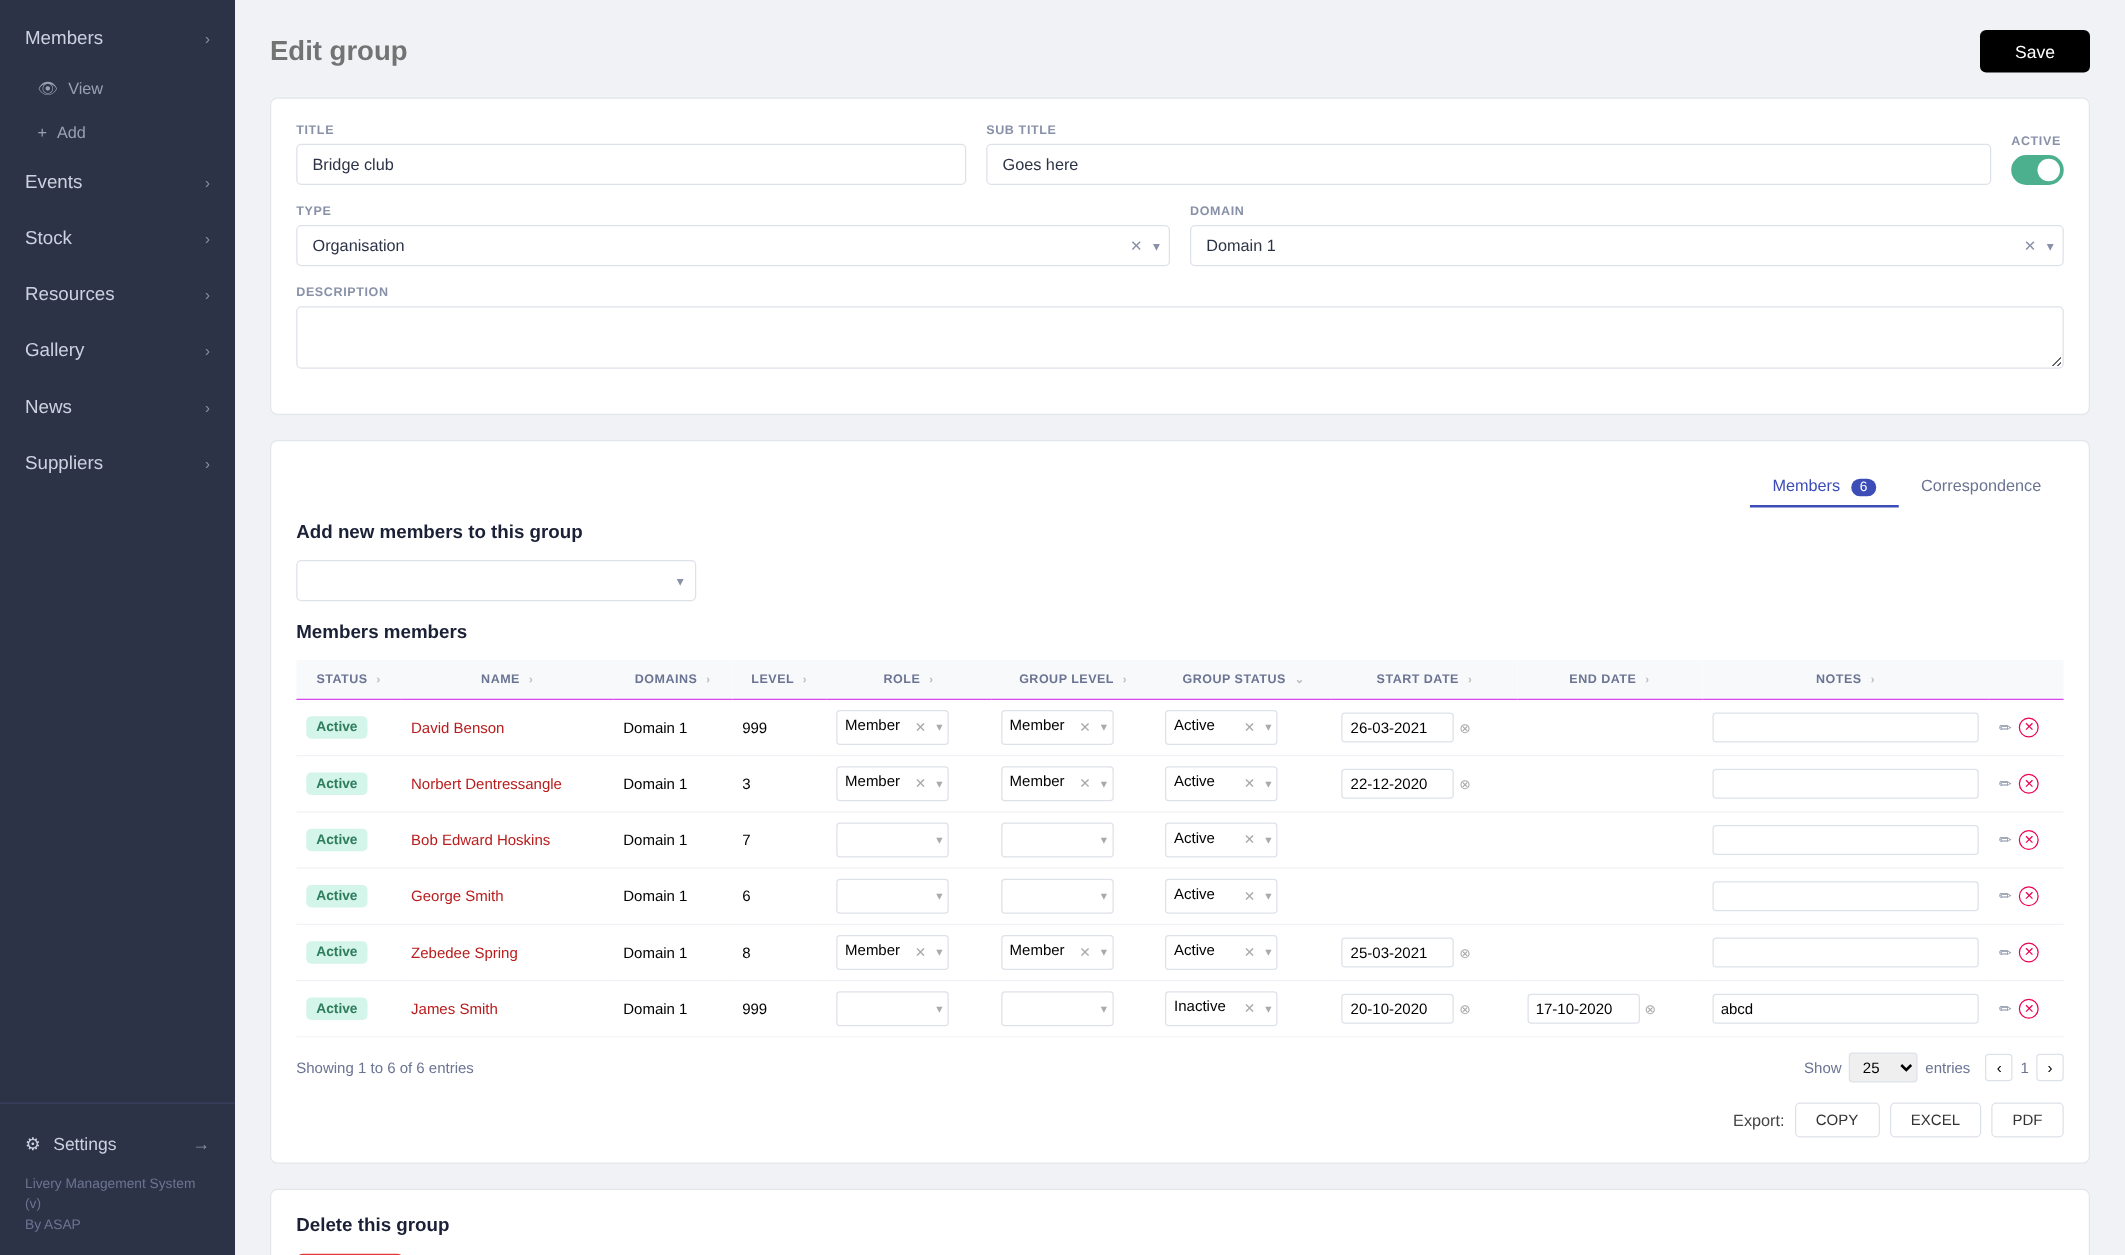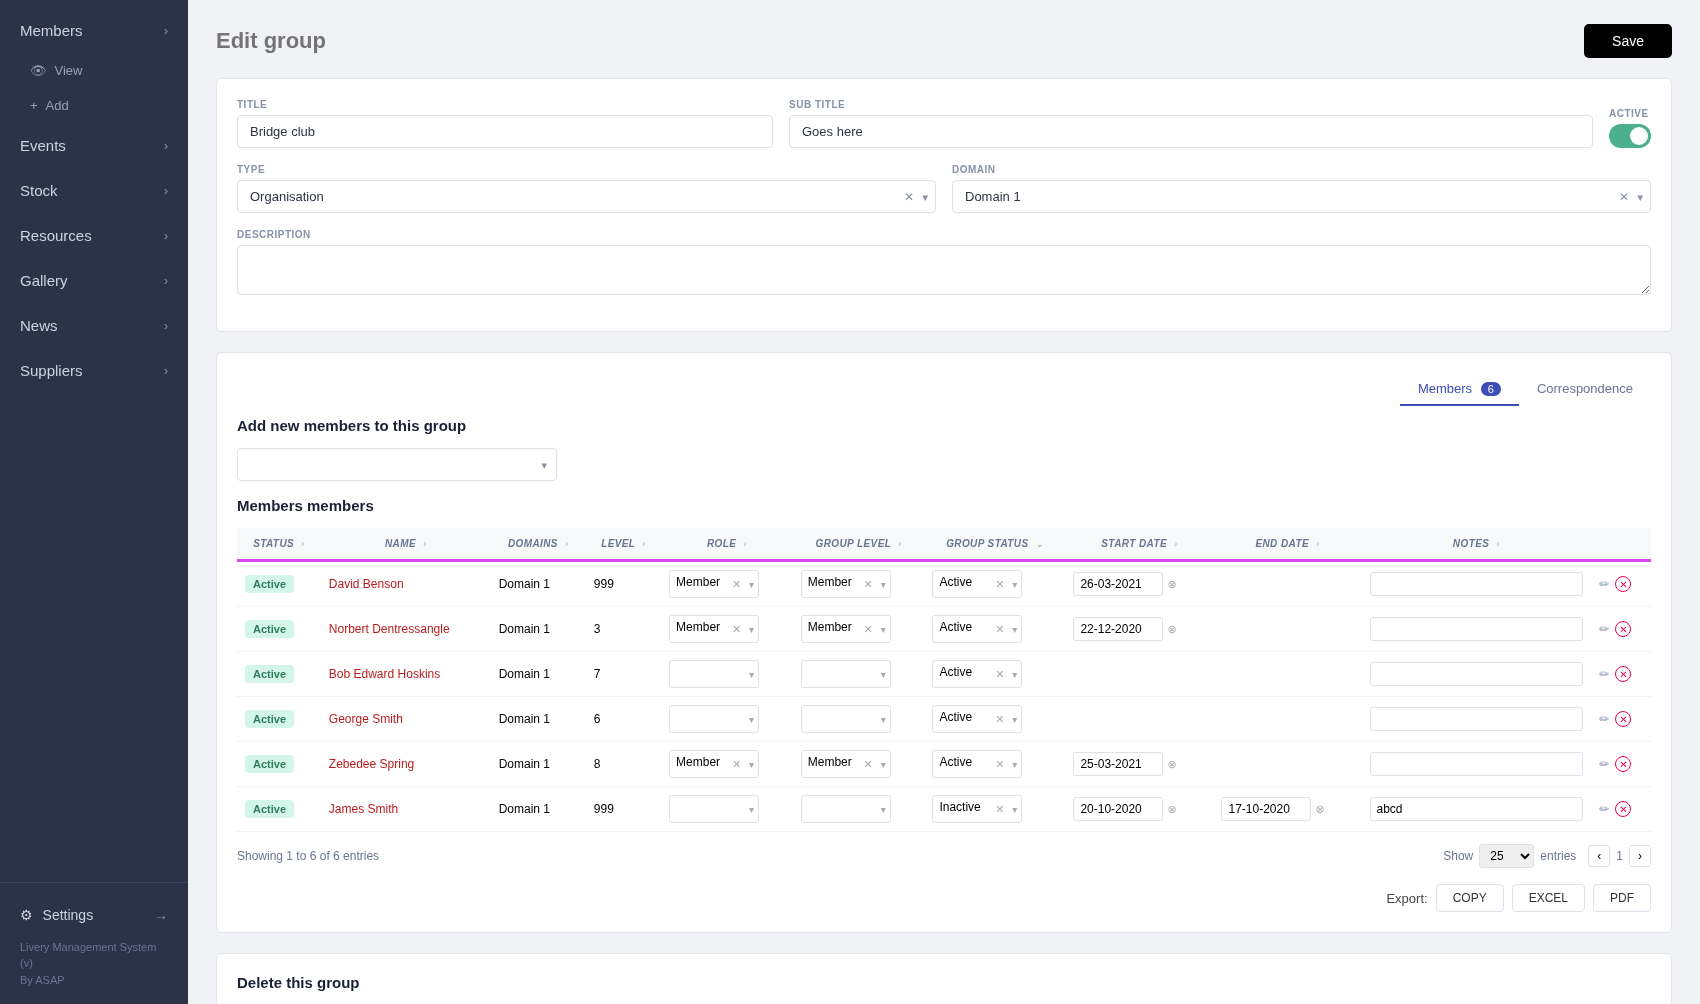--- a/index.html
+++ b/index.html
@@ -59,21 +59,21 @@
     .tab { padding: 8px 18px; font-size: 13px; cursor: pointer; color: #6b7492; border-bottom: 2px solid transparent; margin-bottom: -1px; }
     .tab.active { color: #3d4db7; border-bottom-color: #3d4db7; font-weight: 500; }
     .tab-badge { background: #3d4db7; color: #fff; border-radius: 10px; padding: 1px 7px; font-size: 11px; margin-left: 5px; }
 
     
     .section-title { font-size: 15px; font-weight: 600; color: #1a2035; margin-bottom: 14px; }
 
     
     .table-wrapper { overflow-x: auto; }
     table { width: 100%; border-collapse: collapse; font-size: 12px; }
-    thead th { background: #f8f9fb; font-size: 10px; font-weight: 700; color: #6b7492; text-transform: uppercase; letter-spacing: 0.4px; padding: 10px 8px; border-bottom: 3px solid #d946ef; white-space: nowrap; font-style: italic; }
+    thead th { background: #f8f9fb; font-size: 10px; font-weight: 700; color: #6b7492; text-transform: uppercase; letter-spacing: 0.4px; padding: 10px 8px; border-bottom: 1px solid #d946ef; white-space: nowrap; }
     thead th .sort-icon { color: #bbb; margin-left: 4px; font-size: 9px; }
     tbody tr { border-bottom: 1px solid #f0f2f5; }
     tbody td { padding: 8px 8px; vertical-align: middle; }
 
     .badge-active { background: #d4f5e9; color: #2e7d5e; border-radius: 4px; padding: 3px 8px; font-size: 11px; font-weight: 600; display: inline-block; }
     .member-link { color: #b91c1c; text-decoration: none; }
     .td-select-wrapper { position: relative; display: inline-flex; align-items: center; }
     .td-select { appearance: none; border: 1px solid #dde1e9; border-radius: 3px; padding: 4px 28px 8px 6px; font-size: 12px; background: #fff; min-width: 90px; cursor: pointer; }
     .td-clear { color: #aaa; cursor: pointer; font-size: 11px; position: absolute; right: 18px; top: 50%; transform: translateY(-50%); }
     .td-arr { font-size: 10px; color: #aaa; position: absolute; right: 5px; top: 50%; transform: translateY(-50%); pointer-events: none; }

